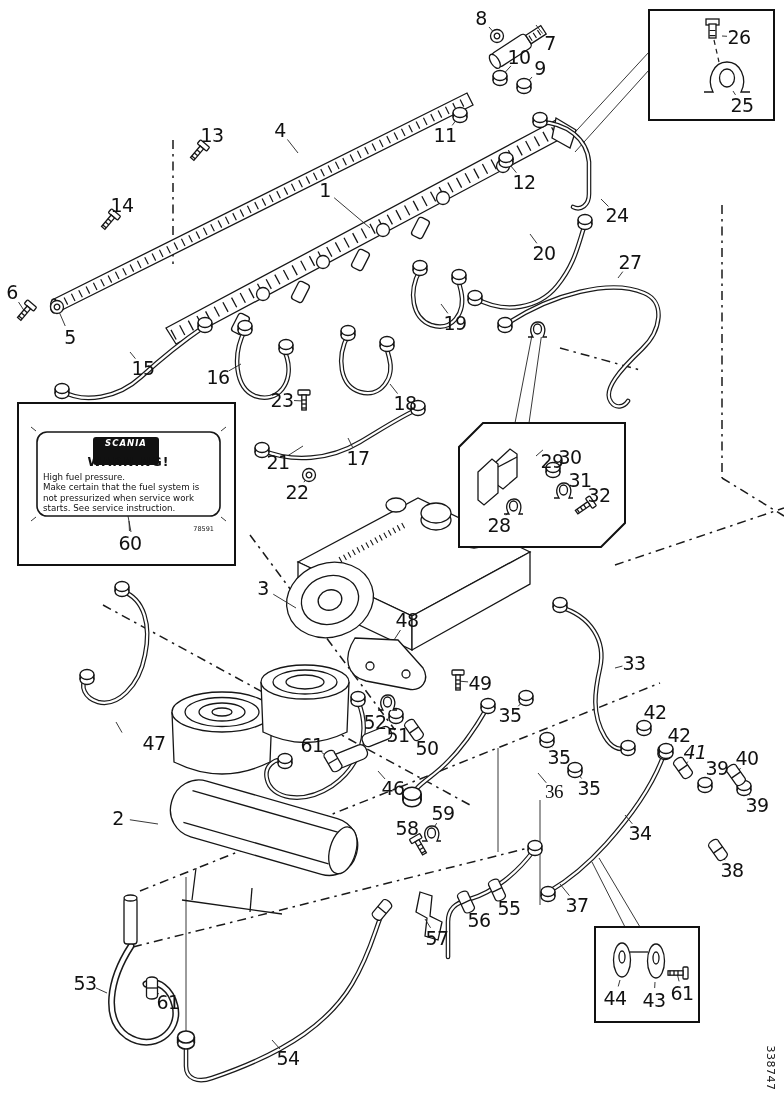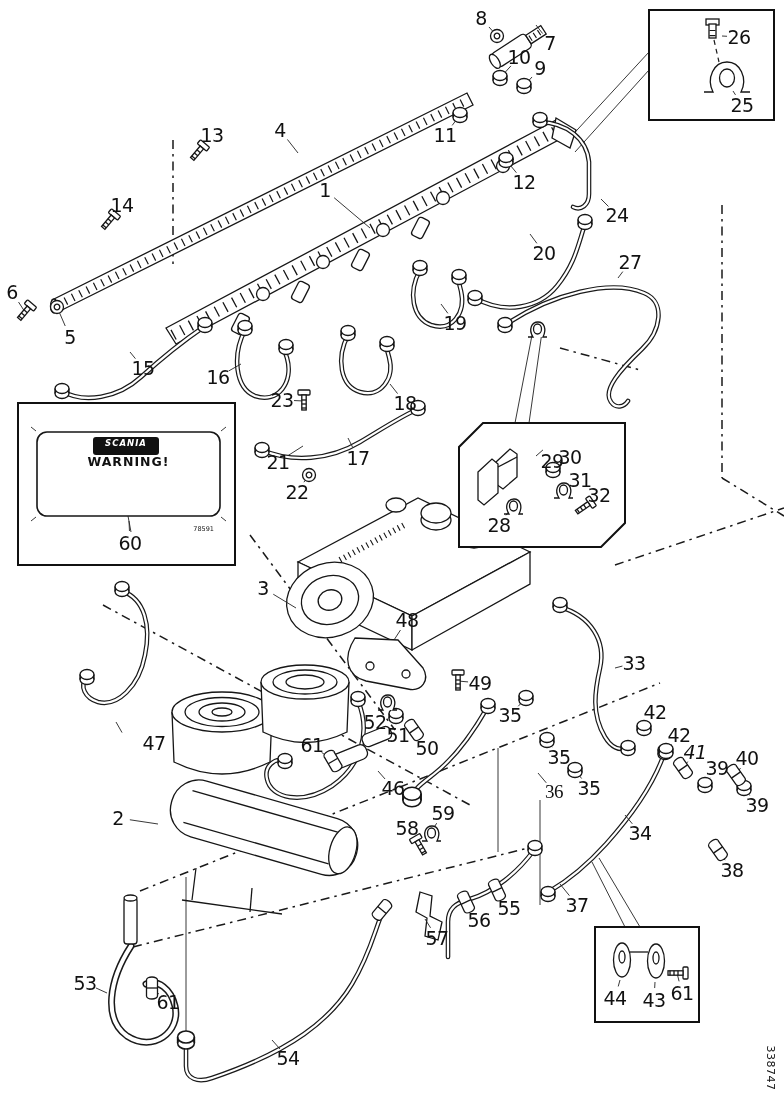--- a/index.html
+++ b/index.html
@@ -20,21 +20,21 @@
   .tube-in{fill:none;stroke:#fff;stroke-width:2.2;stroke-linecap:round;}
   .hose.tube{stroke-width:7;}
   .hose.tube-in{stroke-width:4;}
   .glyph{fill:#fff;stroke:#161616;stroke-width:1.3;}
   .boxframe{fill:#fff;stroke:#111;stroke-width:2;}
   
   #callout-layer{position:absolute;left:0;top:0;width:100%;height:100%;pointer-events:none;}
   .callout{position:absolute;transform:translate(-50%,-50%);font-size:19px;color:#111;
            letter-spacing:-0.5px;white-space:nowrap;}
   
-  .wl-brand{position:absolute;left:93px;top:437px;width:66px;height:18px;background:#111;
+  .wl-brand{position:absolute;left:93px;top:437px;width:66px;height:28px;background:#111;
             color:#fff;font-size:8.5px;font-weight:bold;font-style:italic;text-align:center;
             line-height:13px;border-radius:3px;letter-spacing:1px;}
   .wl-heading{position:absolute;left:37px;top:454px;width:183px;text-align:center;
               font-size:12.5px;font-weight:bold;letter-spacing:1px;color:#111;}
   .wl-lines{position:absolute;left:43px;top:472px;width:172px;font-size:8.7px;
             line-height:10.4px;color:#111;}
   .wl-code{position:absolute;left:150px;top:525px;width:64px;text-align:right;
            font-size:6.5px;color:#111;}
   .fig-num{position:absolute;left:770px;top:1068px;transform:translate(-50%,-50%) rotate(90deg);
            font-size:11px;color:#111;letter-spacing:0.5px;}
@@ -468,16 +468,22 @@
       <div class="callout" style="left: 437px; top: 938px;">57</div>
       <div class="callout" style="left: 407px; top: 828px;">58</div>
       <div class="callout" style="left: 443px; top: 813px;">59</div>
       <div class="callout" style="left: 130px; top: 543px;">60</div>
       <div class="callout" style="left: 312px; top: 745px;">61</div>
       <div class="callout" style="left: 168px; top: 1002px;">61</div>
     </div>
 
 <div class="wl-brand">SCANIA</div>
 <div class="wl-heading">WARNING!</div>
+<div class="wl-lines">
+      <div>High fuel pressure.</div>
+      <div>Make certain that the fuel system is</div>
+      <div>not pressurized when service work</div>
+      <div>starts. See service instruction.</div>
+    </div>
 <div class="wl-code">78591</div>
 <div class="fig-num">338747</div>
 
 </div>
 
 </body></html>

